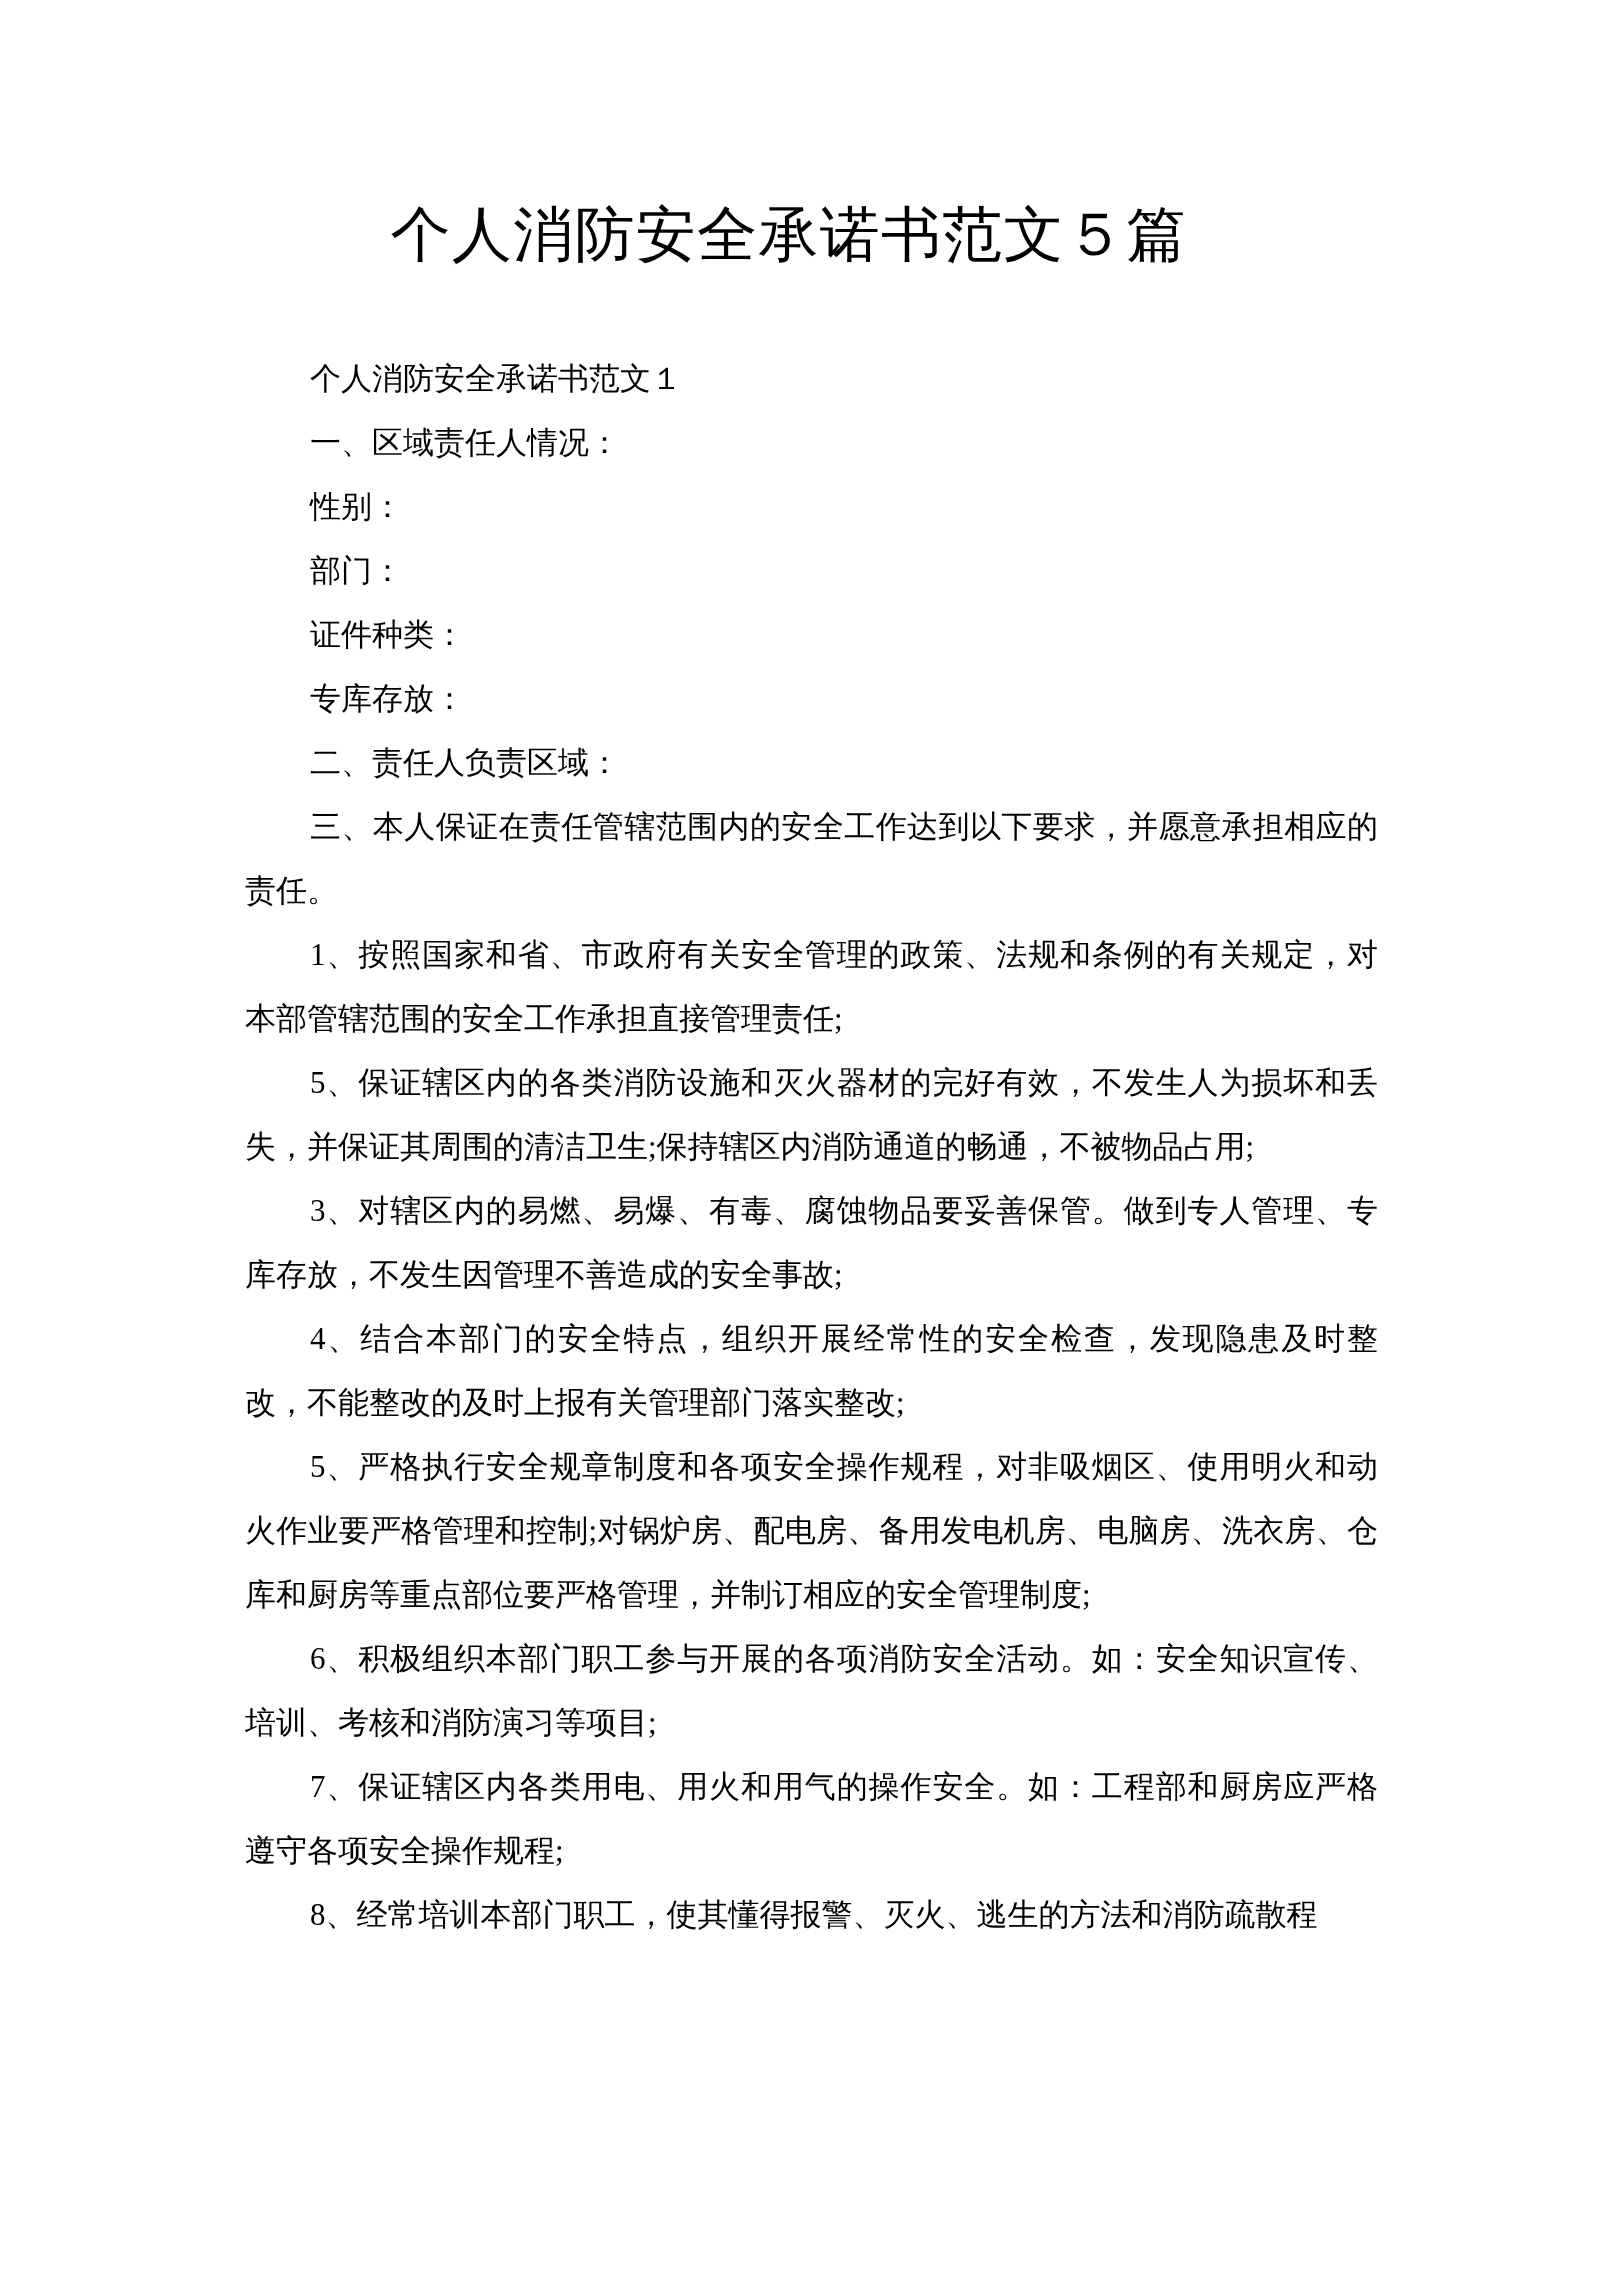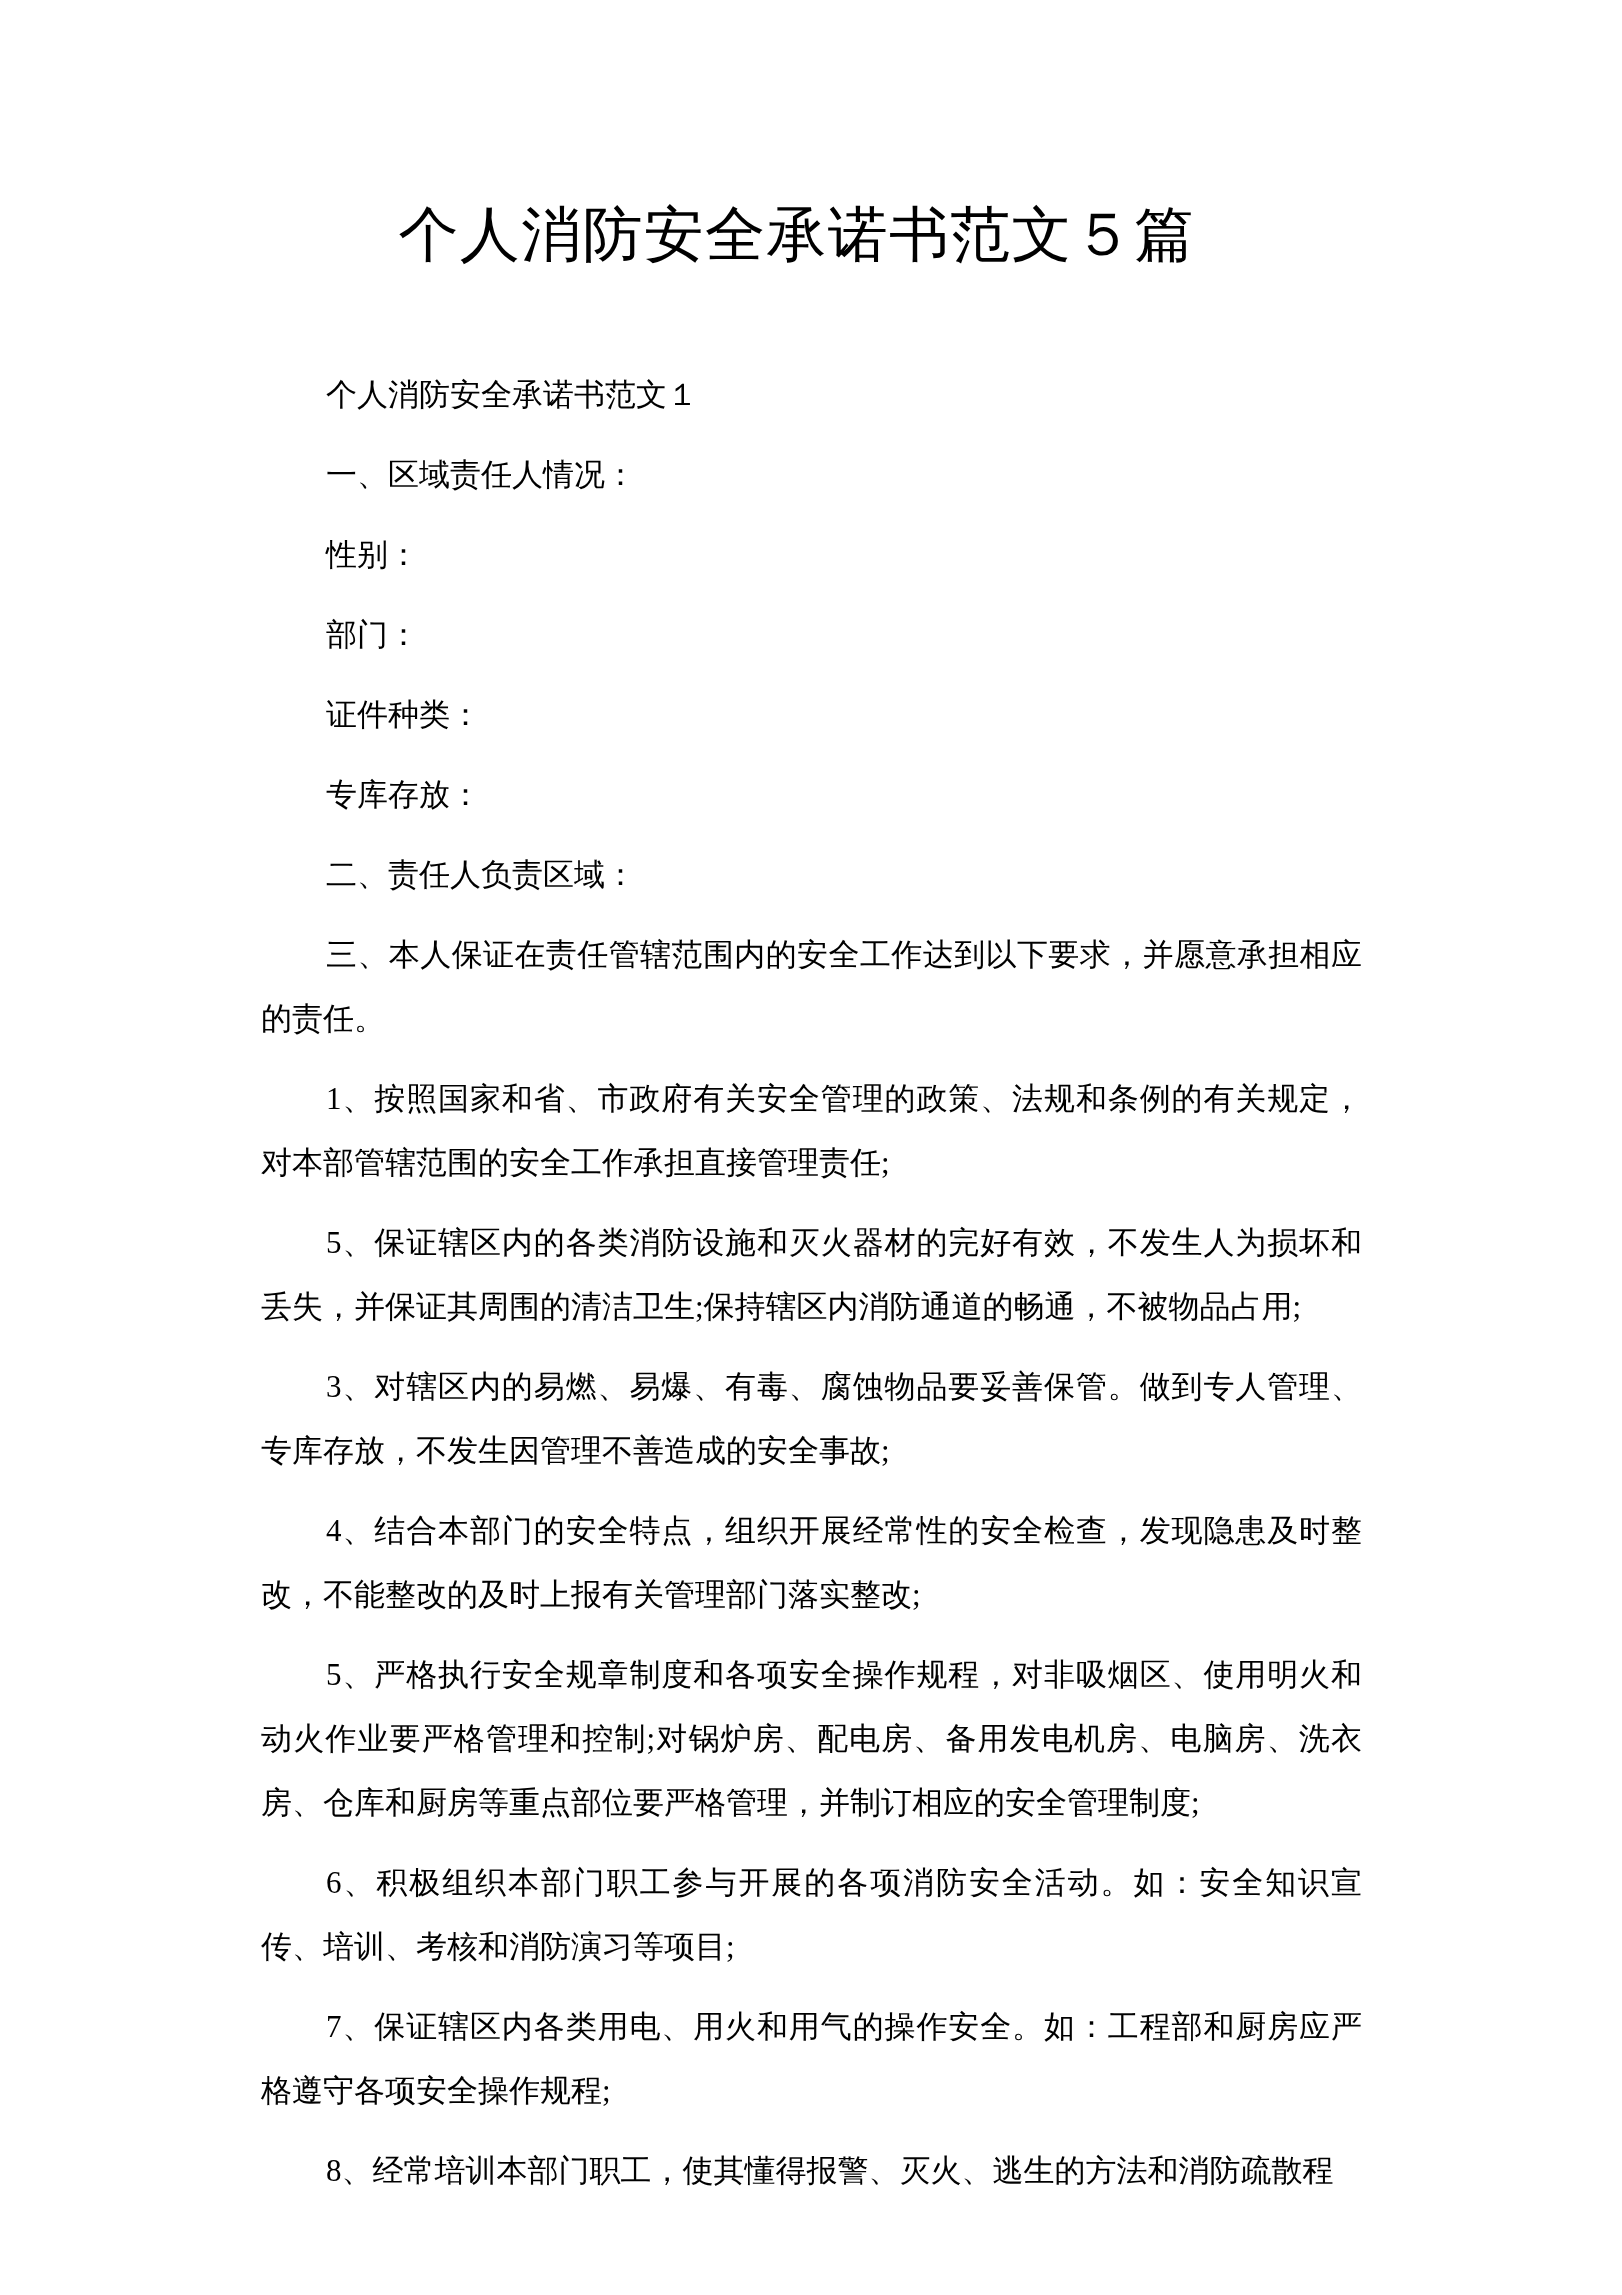--- a/index.html
+++ b/index.html
@@ -19,41 +19,41 @@
       position: absolute;
       left: 0;
       top: 0;
       width: 1623px;
       height: 2295px;
       background: #ffffff;
     }
     .doc-title {
       position: absolute;
       top: 196px;
-      left: 8px;
+      left: 0;
       width: 1578px;
       text-align: center;
       font-size: 60px;
       line-height: 79px;
       letter-spacing: 1.3px;
       font-weight: normal;
       margin: 0;
     }
     .body {
       position: absolute;
       left: 245px;
       top: 347px;
       width: 1133px;
       font-size: 31px;
       line-height: 64px;
       text-align: justify;
       text-justify: inter-character;
     }
     .para {
-      margin: 16px;
+      margin: 0;
       text-indent: 65px;
     }
     .para.label {
       text-align: left;
     }
   </style>
 </head>
 <body>
 
 <div class="page">

